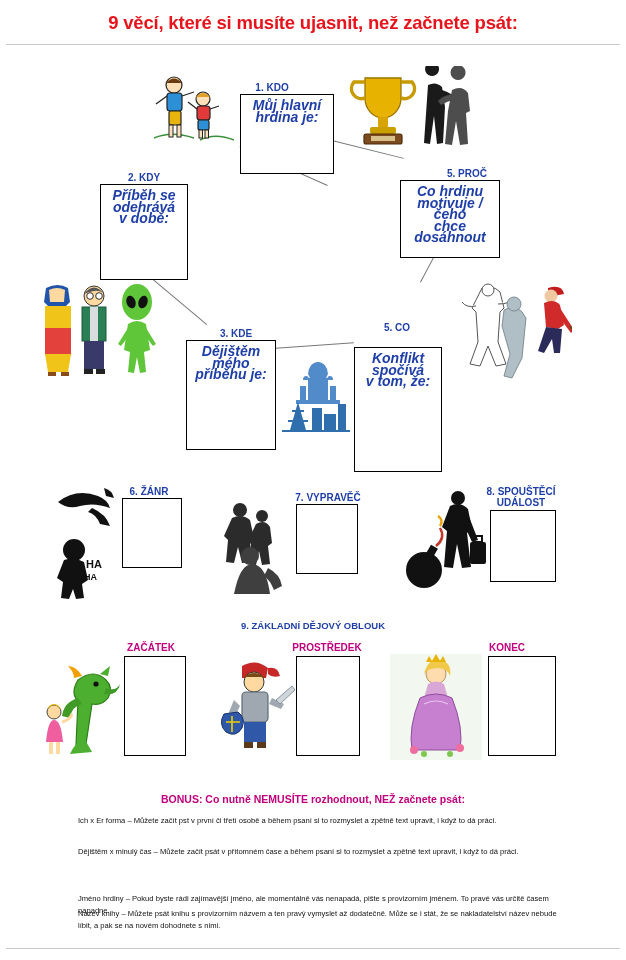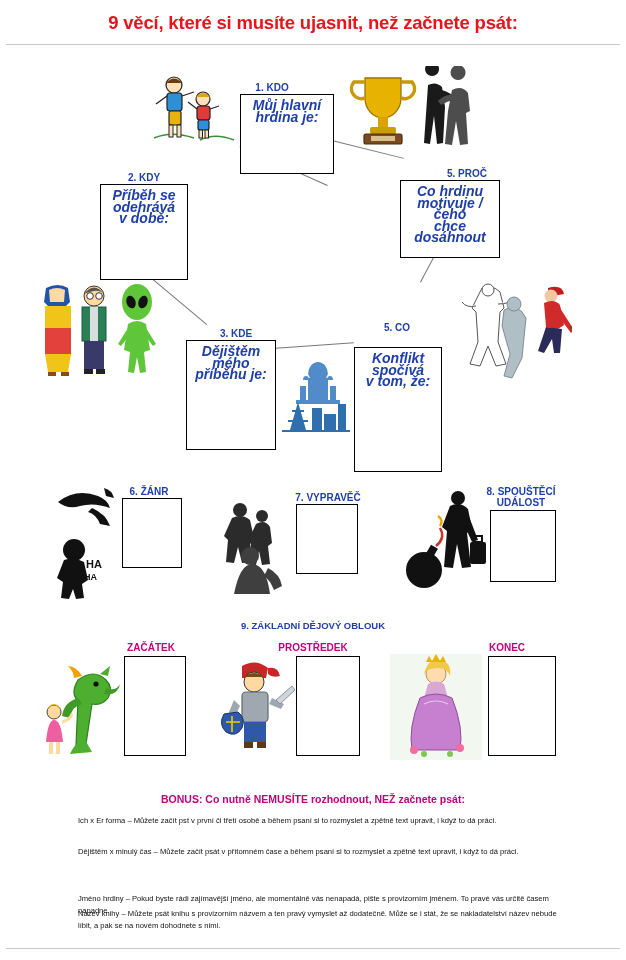--- a/index.html
+++ b/index.html
@@ -403,21 +403,21 @@
 
   <div class="lbl" style="left:456px;top:486px;width:130px;white-space:pre-line;">8. SPOUŠTĚCÍ
 UDÁLOST</div>
   <div class="box" style="left:490px;top:510px;width:66px;height:72px;"></div>
 
   <div class="sec-title" style="left:0;top:620px;width:626px;">9. ZÁKLADNÍ DĚJOVÝ OBLOUK</div>
 
   <div class="lbl magenta" style="left:106px;top:642px;width:90px;">ZAČÁTEK</div>
   <div class="box magenta" style="left:124px;top:656px;width:62px;height:100px;"></div>
 
-  <div class="lbl magenta" style="left:262px;top:642px;width:102px;">PROSTŘEDEK</div>
+  <div class="lbl magenta" style="left:276px;top:642px;width:102px;">PROSTŘEDEK</div>
   <div class="box magenta" style="left:296px;top:656px;width:64px;height:100px;"></div>
 
   <div class="lbl magenta" style="left:462px;top:642px;width:90px;">KONEC</div>
   <div class="box magenta" style="left:488px;top:656px;width:68px;height:100px;"></div>
 
   <div class="bonus-title">BONUS: Co nutně NEMUSÍTE rozhodnout, NEŽ začnete psát:</div>
 
   <div class="bonus-body" style="top:815px;">
     <b>Ich x Er forma</b><span> – Můžete začít pst v první či třetí osobě a během psaní si to rozmyslet a zpětně text upravit, i když to dá práci.</span>
   </div>

